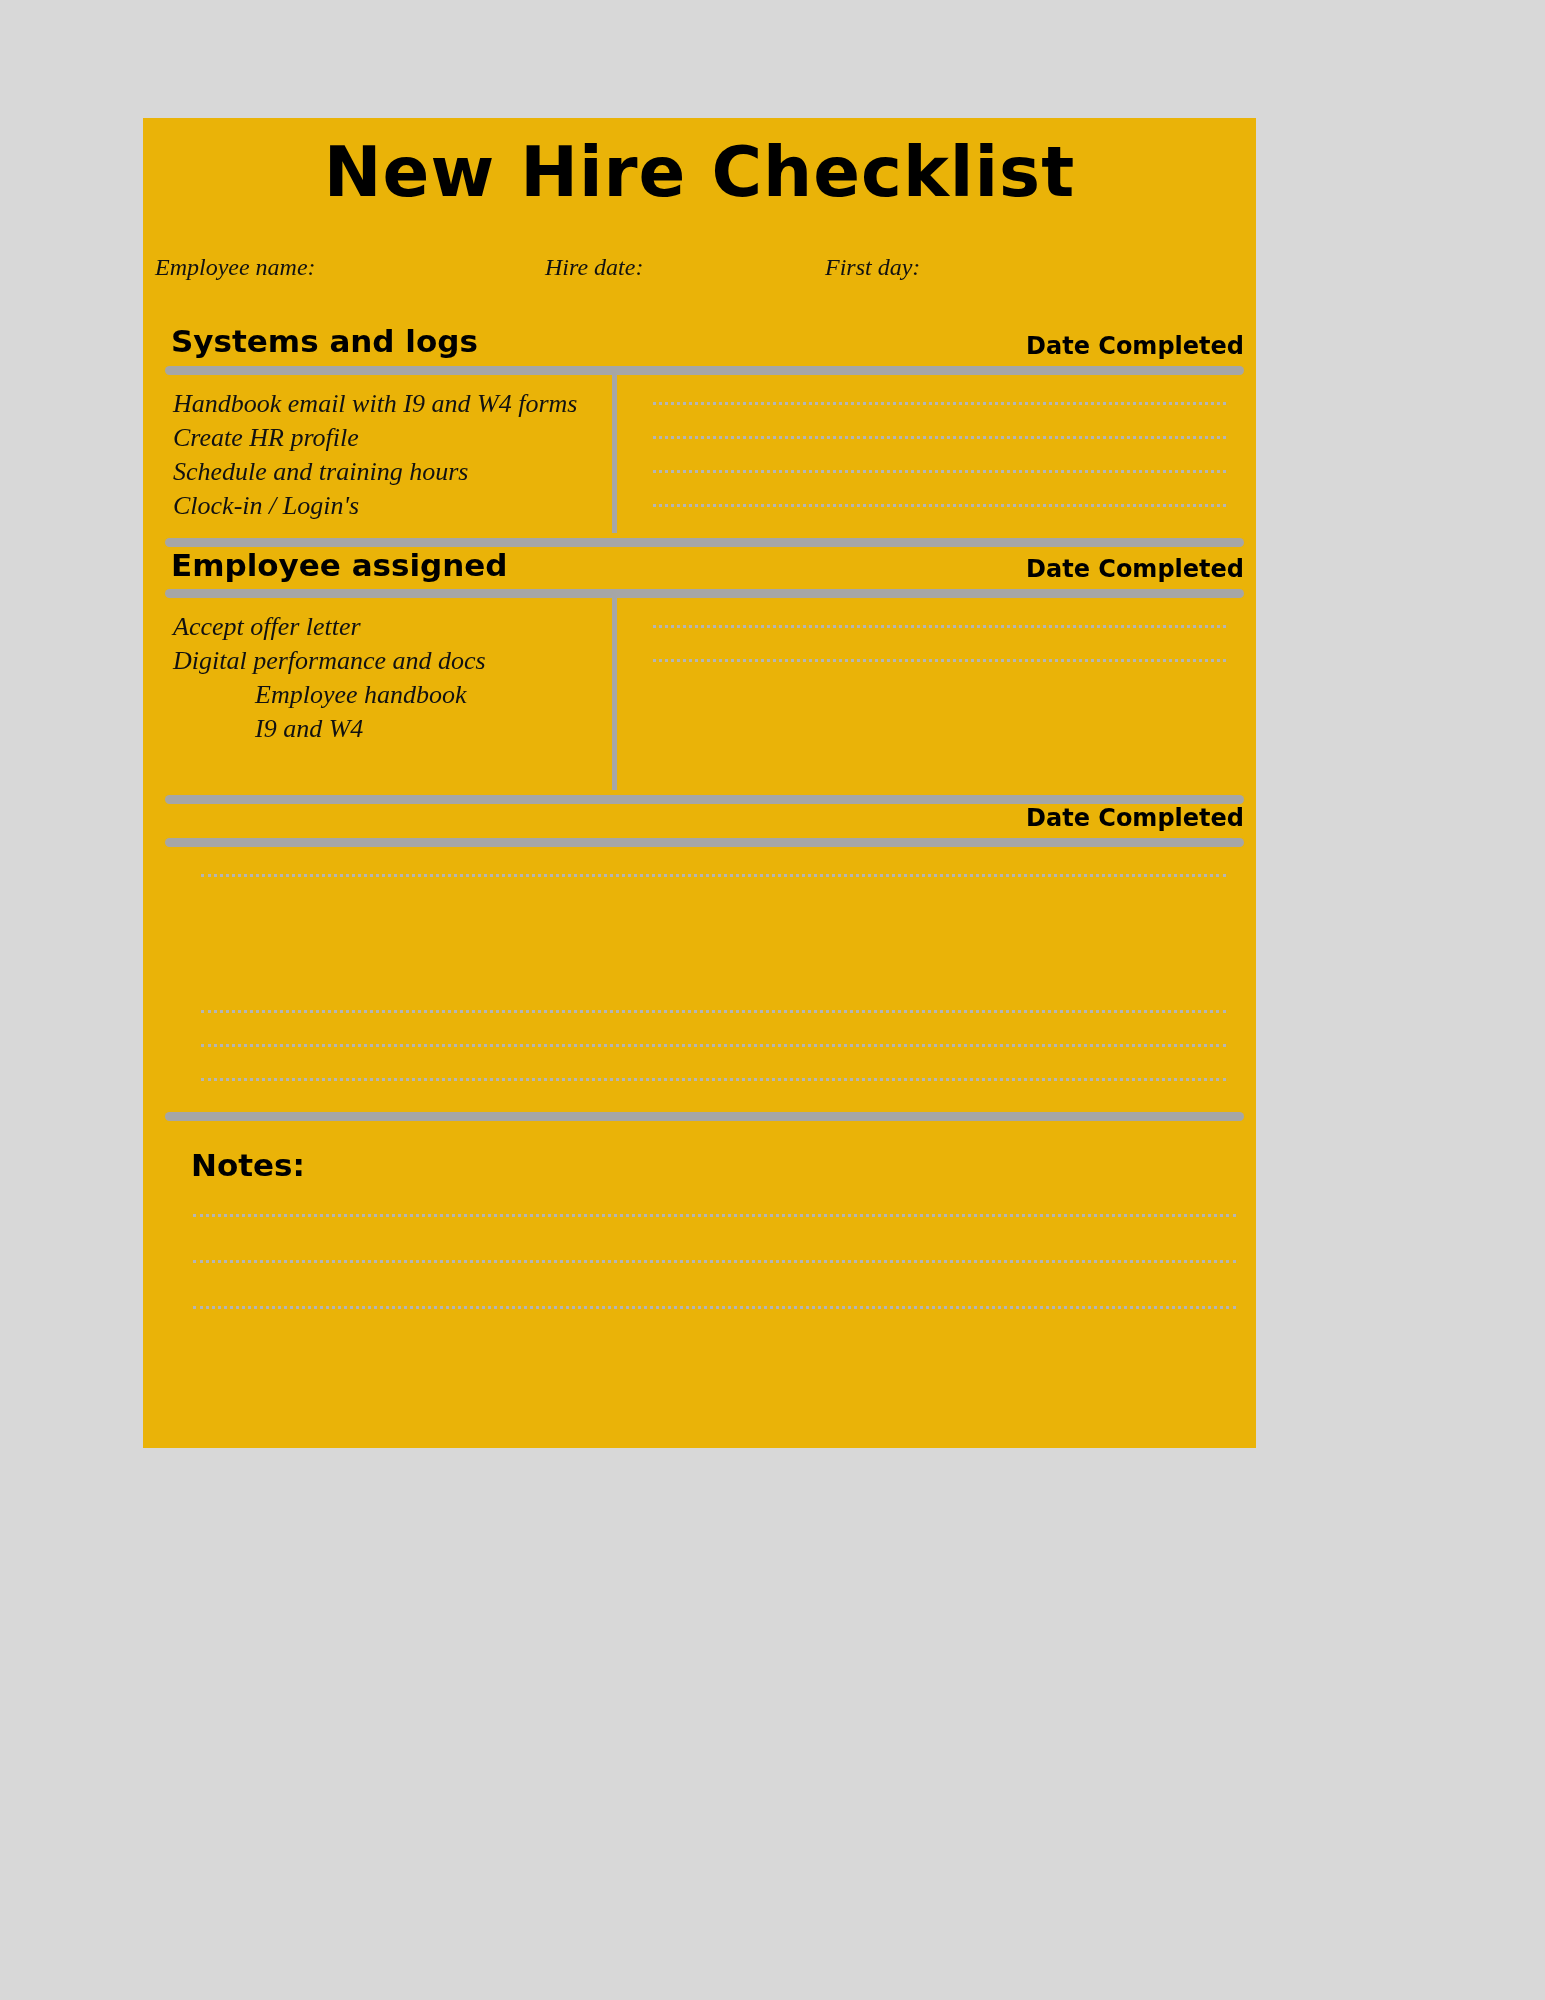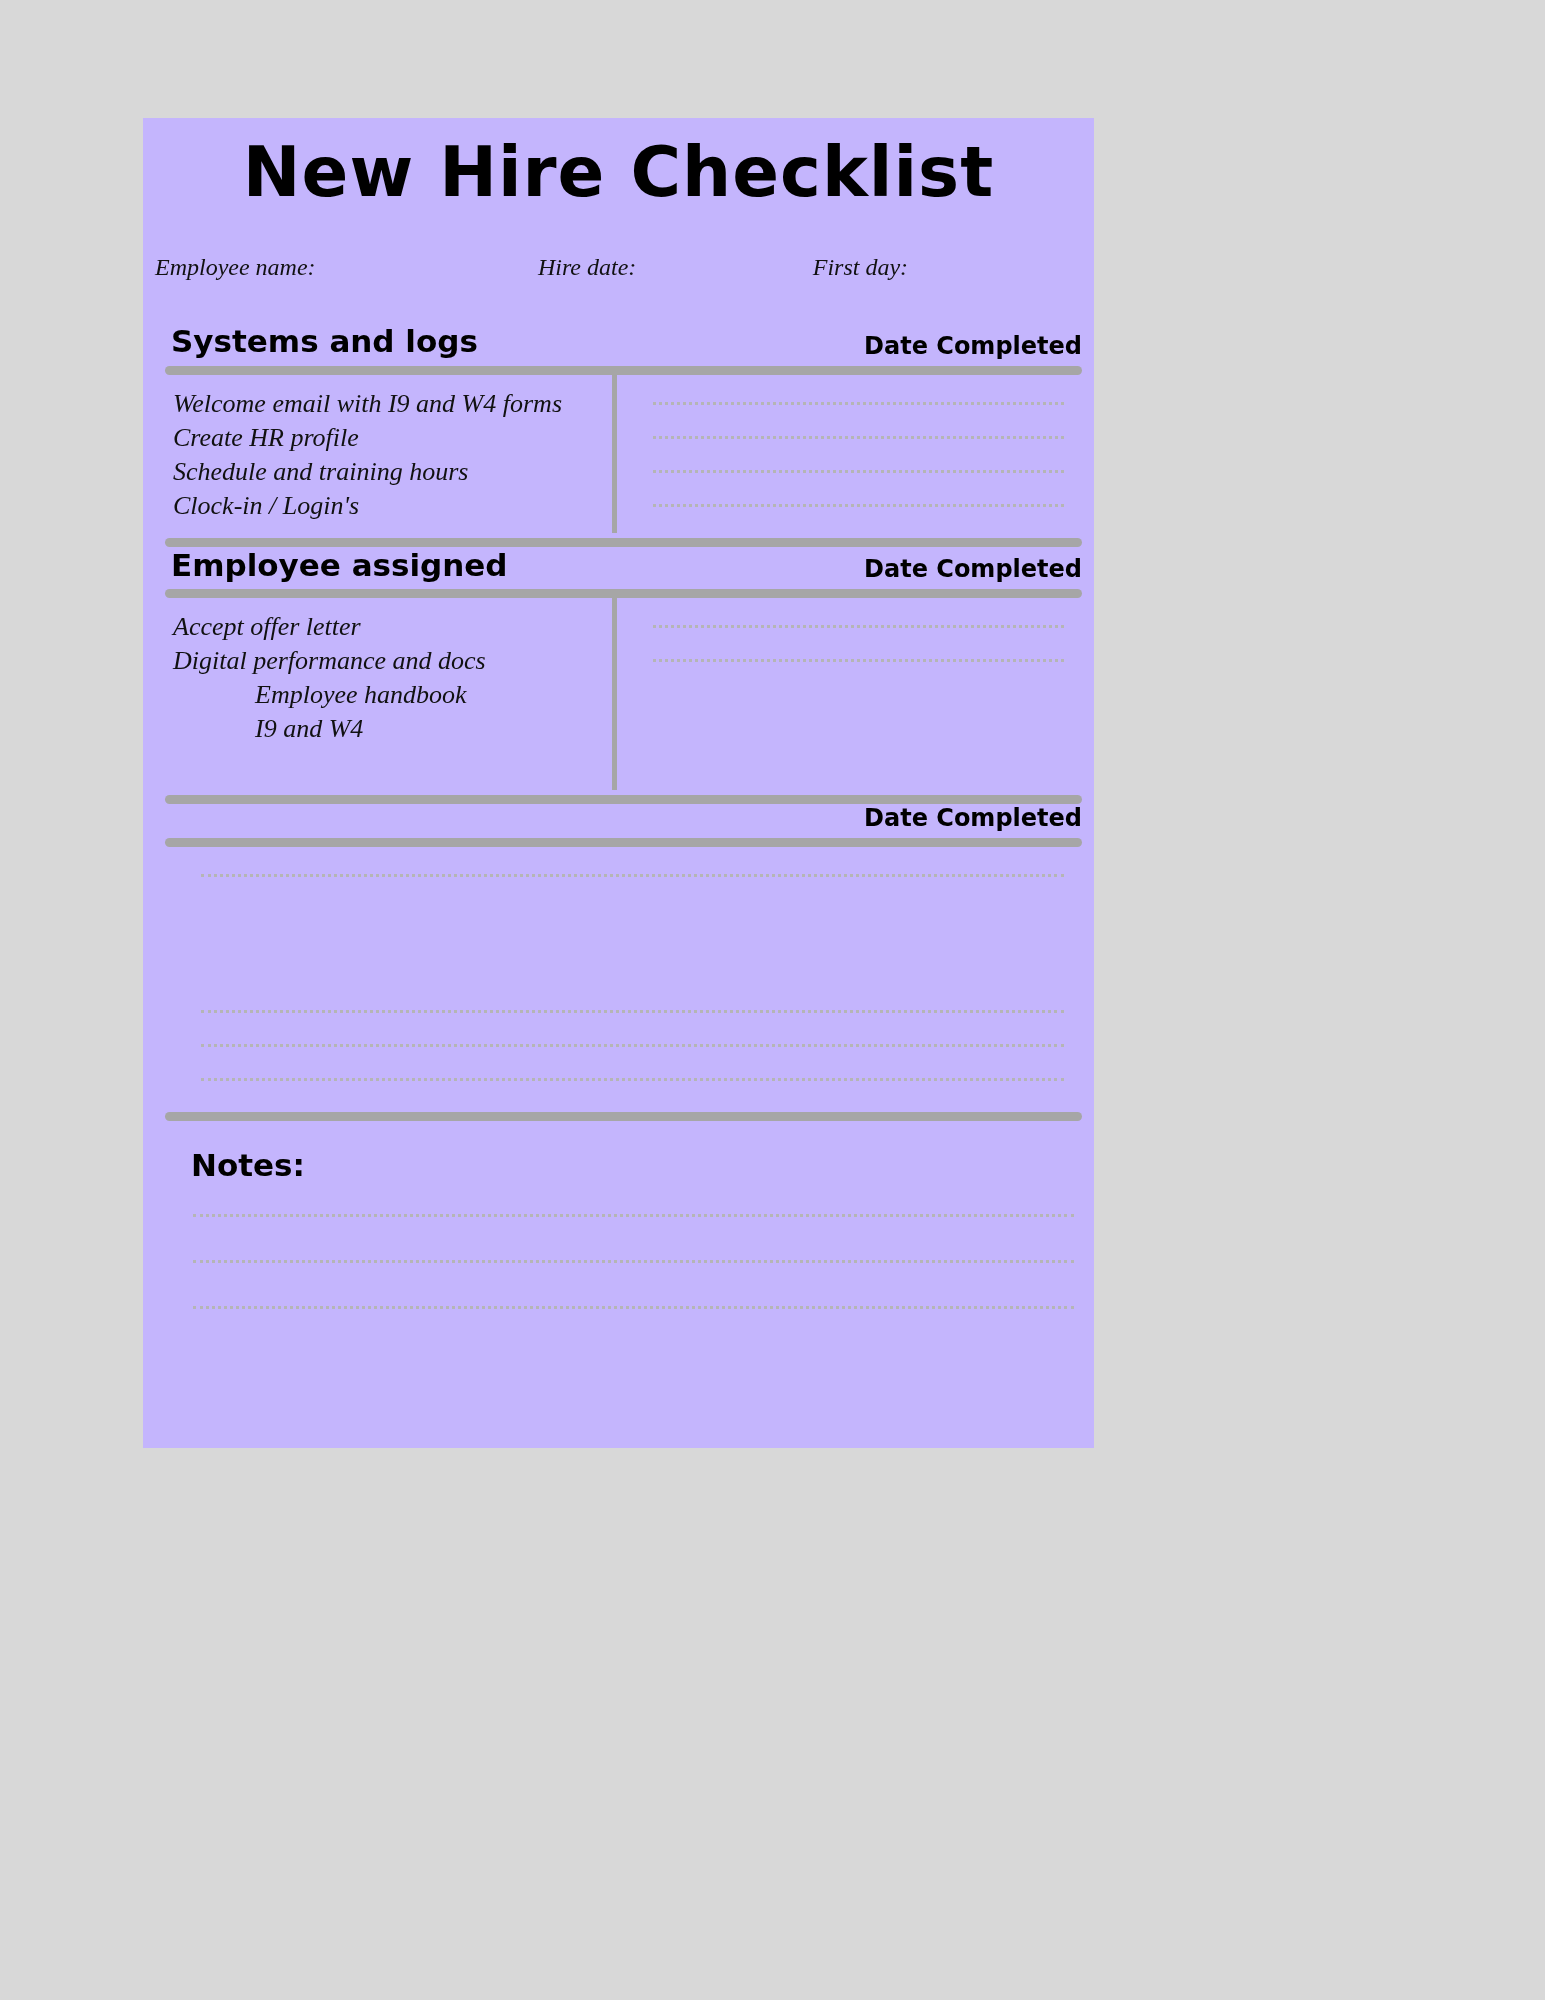--- a/index.html
+++ b/index.html
@@ -11,23 +11,23 @@
     height: 2000px;
     background: #d8d8d8;
     font-family: "Liberation Sans", sans-serif;
     overflow: hidden;
   }
 
   .page {
     position: absolute;
     left: 143px;
     top: 118px;
-    width: 951px;
+    width: 1113px;
     height: 1330px;
-    background: #c4b5fd;
+    background: #eab308;
     box-sizing: border-box;
     padding: 0;
   }
 
   
   .doc-title {
     text-align: center;
     font-family: "DejaVu Sans", sans-serif;
     font-weight: bold;
     font-size: 69px;
@@ -177,21 +177,21 @@
   <div class="sections">
 
     <div class="section">
       <div class="section-head">
         <div class="section-title">Systems and logs</div>
         <div class="date-title">Date Completed</div>
       </div>
       <div class="rule"></div>
       <div class="section-body">
         <div class="col-items">
-          <div class="item">Welcome email with I9 and W4 forms</div>
+          <div class="item">Handbook email with I9 and W4 forms</div>
           <div class="item">Create HR profile</div>
           <div class="item">Schedule and training hours</div>
           <div class="item">Clock-in / Login's</div>
         </div>
         <div class="col-dates">
           <div class="dateline">
               <div class="dots"></div>
             </div>
           <div class="dateline">
               <div class="dots"></div>

